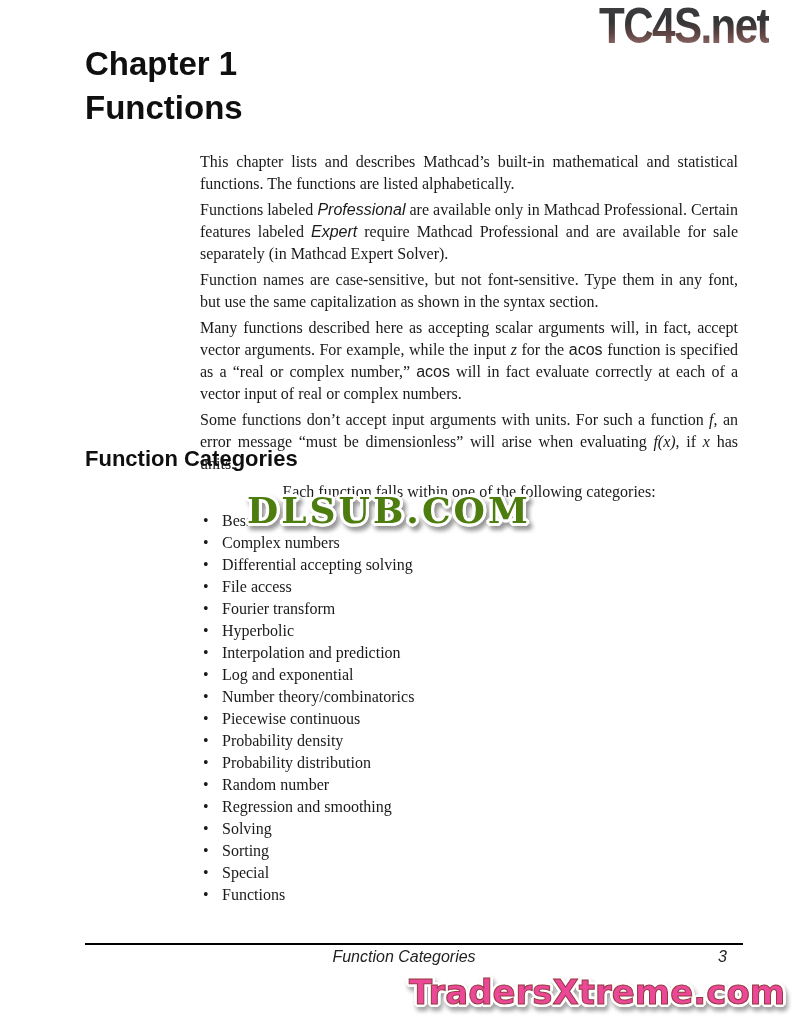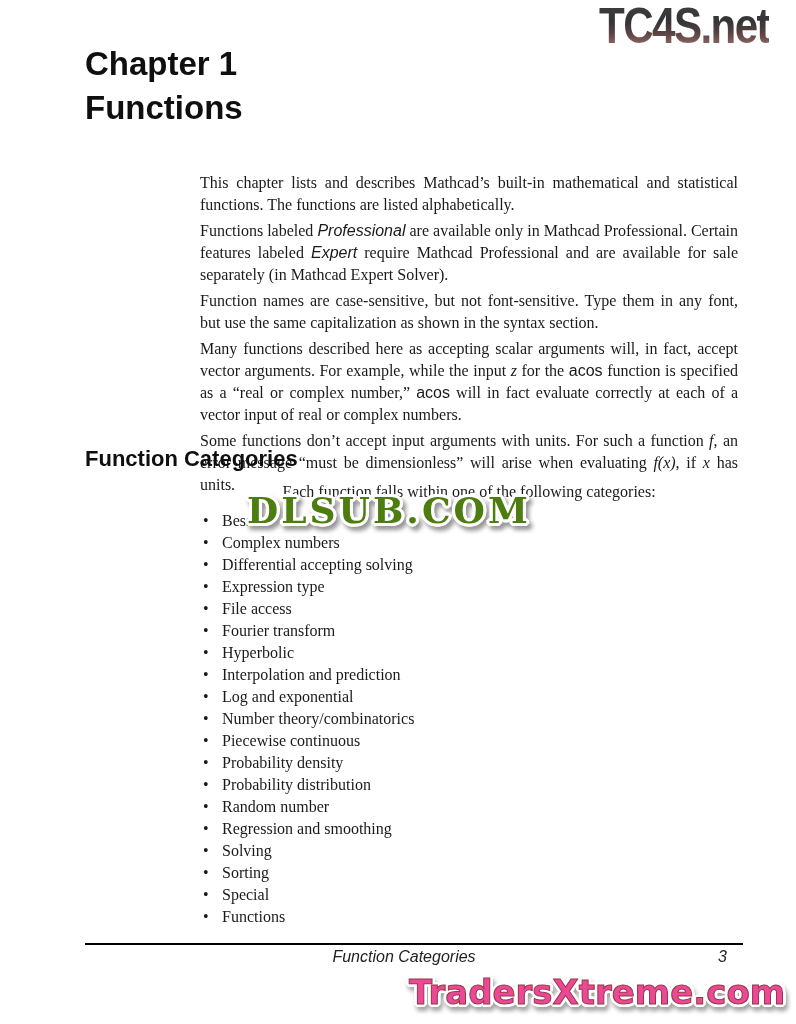--- a/index.html
+++ b/index.html
@@ -20,21 +20,21 @@
     position:absolute; left:85px; top:446px; margin:0;
     font-family:"Liberation Sans", sans-serif; font-weight:bold;
     font-size:22px; color:#0f0f0f;
   }
 
   
   .body-col {
     position:absolute; left:200px; width:538px;
     font-size:16px; line-height:22px; text-align:justify;
   }
-  .intro-block { top:151px;margin-top:21px; }
+  .intro-block { top:151px; }
   .intro-block p { margin:0 0 4px 0; }
   .section-block { top:481px; }
   .list-intro { margin:0; text-align:center; }
   em.sans { font-family:"Liberation Sans", sans-serif; font-style:italic; }
   em.ser  { font-style:italic; }
   .code   { font-family:"Liberation Sans", sans-serif; font-style:normal; }
 
   ul.categories { list-style:none; margin:7px 0 0 0; padding:0; }
   ul.categories li { line-height:22px; text-align:left; }
   .bullet { display:inline-block; width:19px; margin-left:3px; }
@@ -102,21 +102,20 @@
   </div>
 
   <h2>Function Categories</h2>
 
   <div class="body-col section-block">
     <p class="list-intro">Each function falls within one of the following categories:</p>
     <ul class="categories">
       <li><span class="bullet">•</span><span>Bessel</span></li>
       <li><span class="bullet">•</span><span>Complex numbers</span></li>
       <li><span class="bullet">•</span><span>Differential accepting solving</span></li>
-      <li><span class="bullet">•</span><span>Expression type</span></li>
       <li><span class="bullet">•</span><span>File access</span></li>
       <li><span class="bullet">•</span><span>Fourier transform</span></li>
       <li><span class="bullet">•</span><span>Hyperbolic</span></li>
       <li><span class="bullet">•</span><span>Interpolation and prediction</span></li>
       <li><span class="bullet">•</span><span>Log and exponential</span></li>
       <li><span class="bullet">•</span><span>Number theory/combinatorics</span></li>
       <li><span class="bullet">•</span><span>Piecewise continuous</span></li>
       <li><span class="bullet">•</span><span>Probability density</span></li>
       <li><span class="bullet">•</span><span>Probability distribution</span></li>
       <li><span class="bullet">•</span><span>Random number</span></li>

